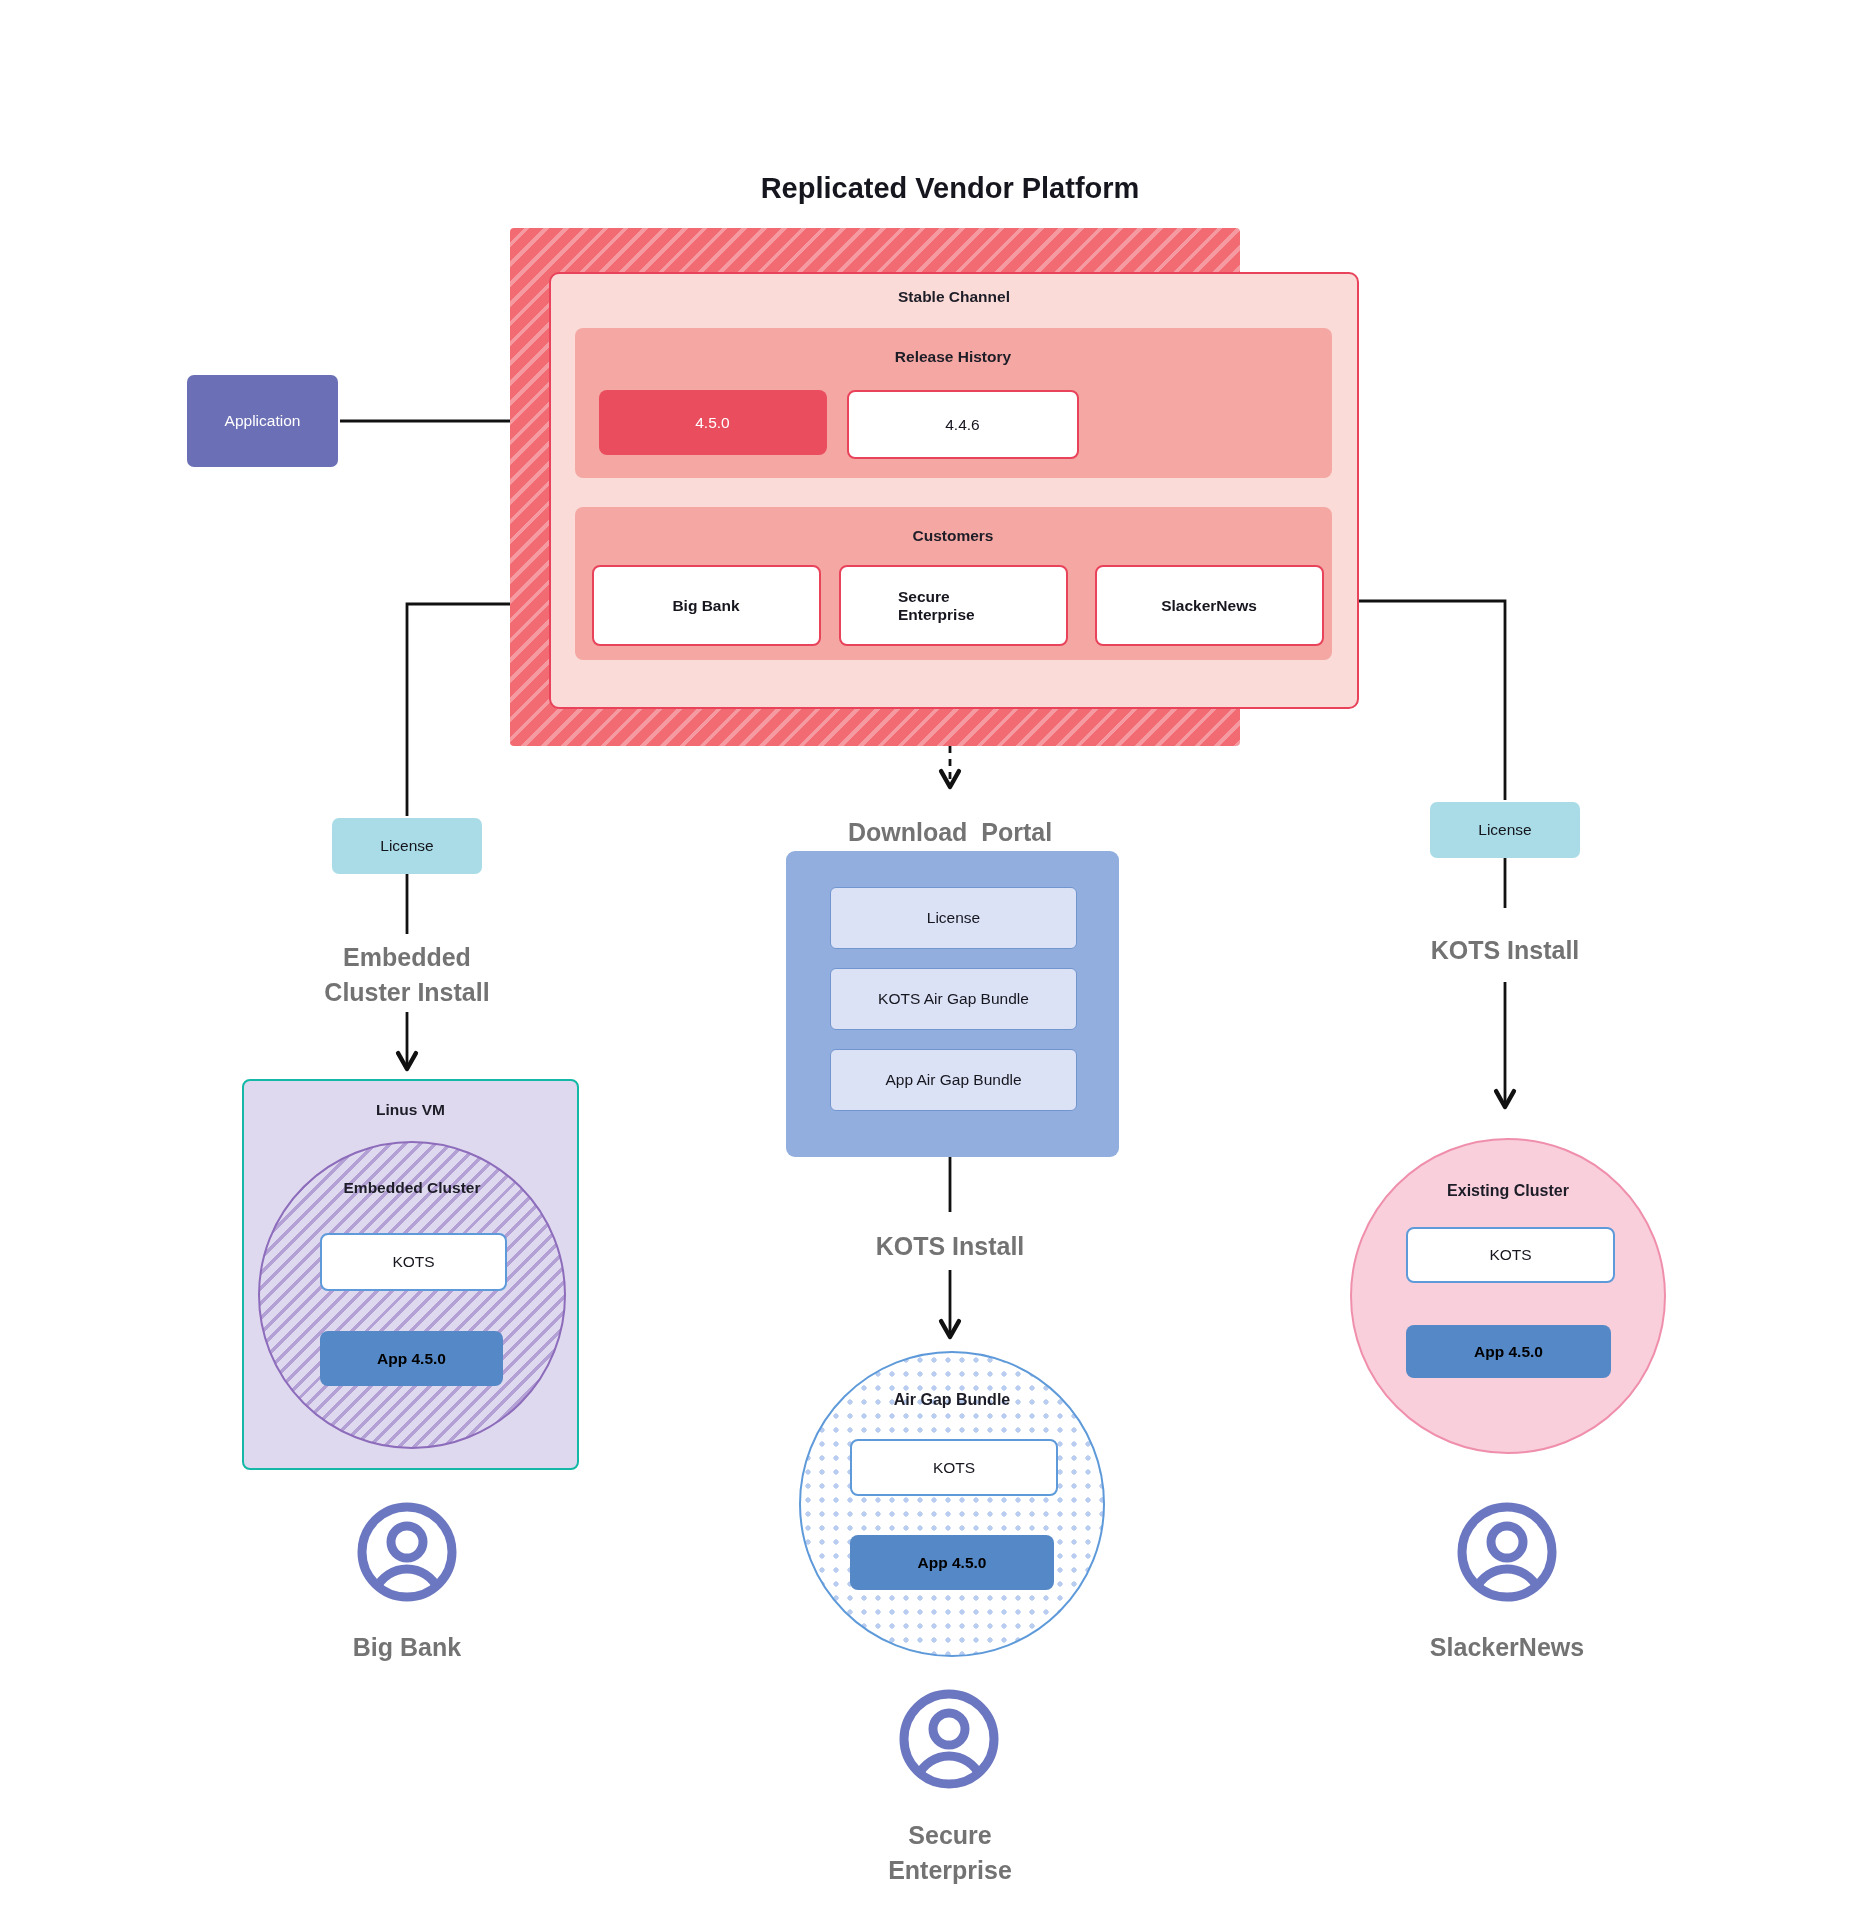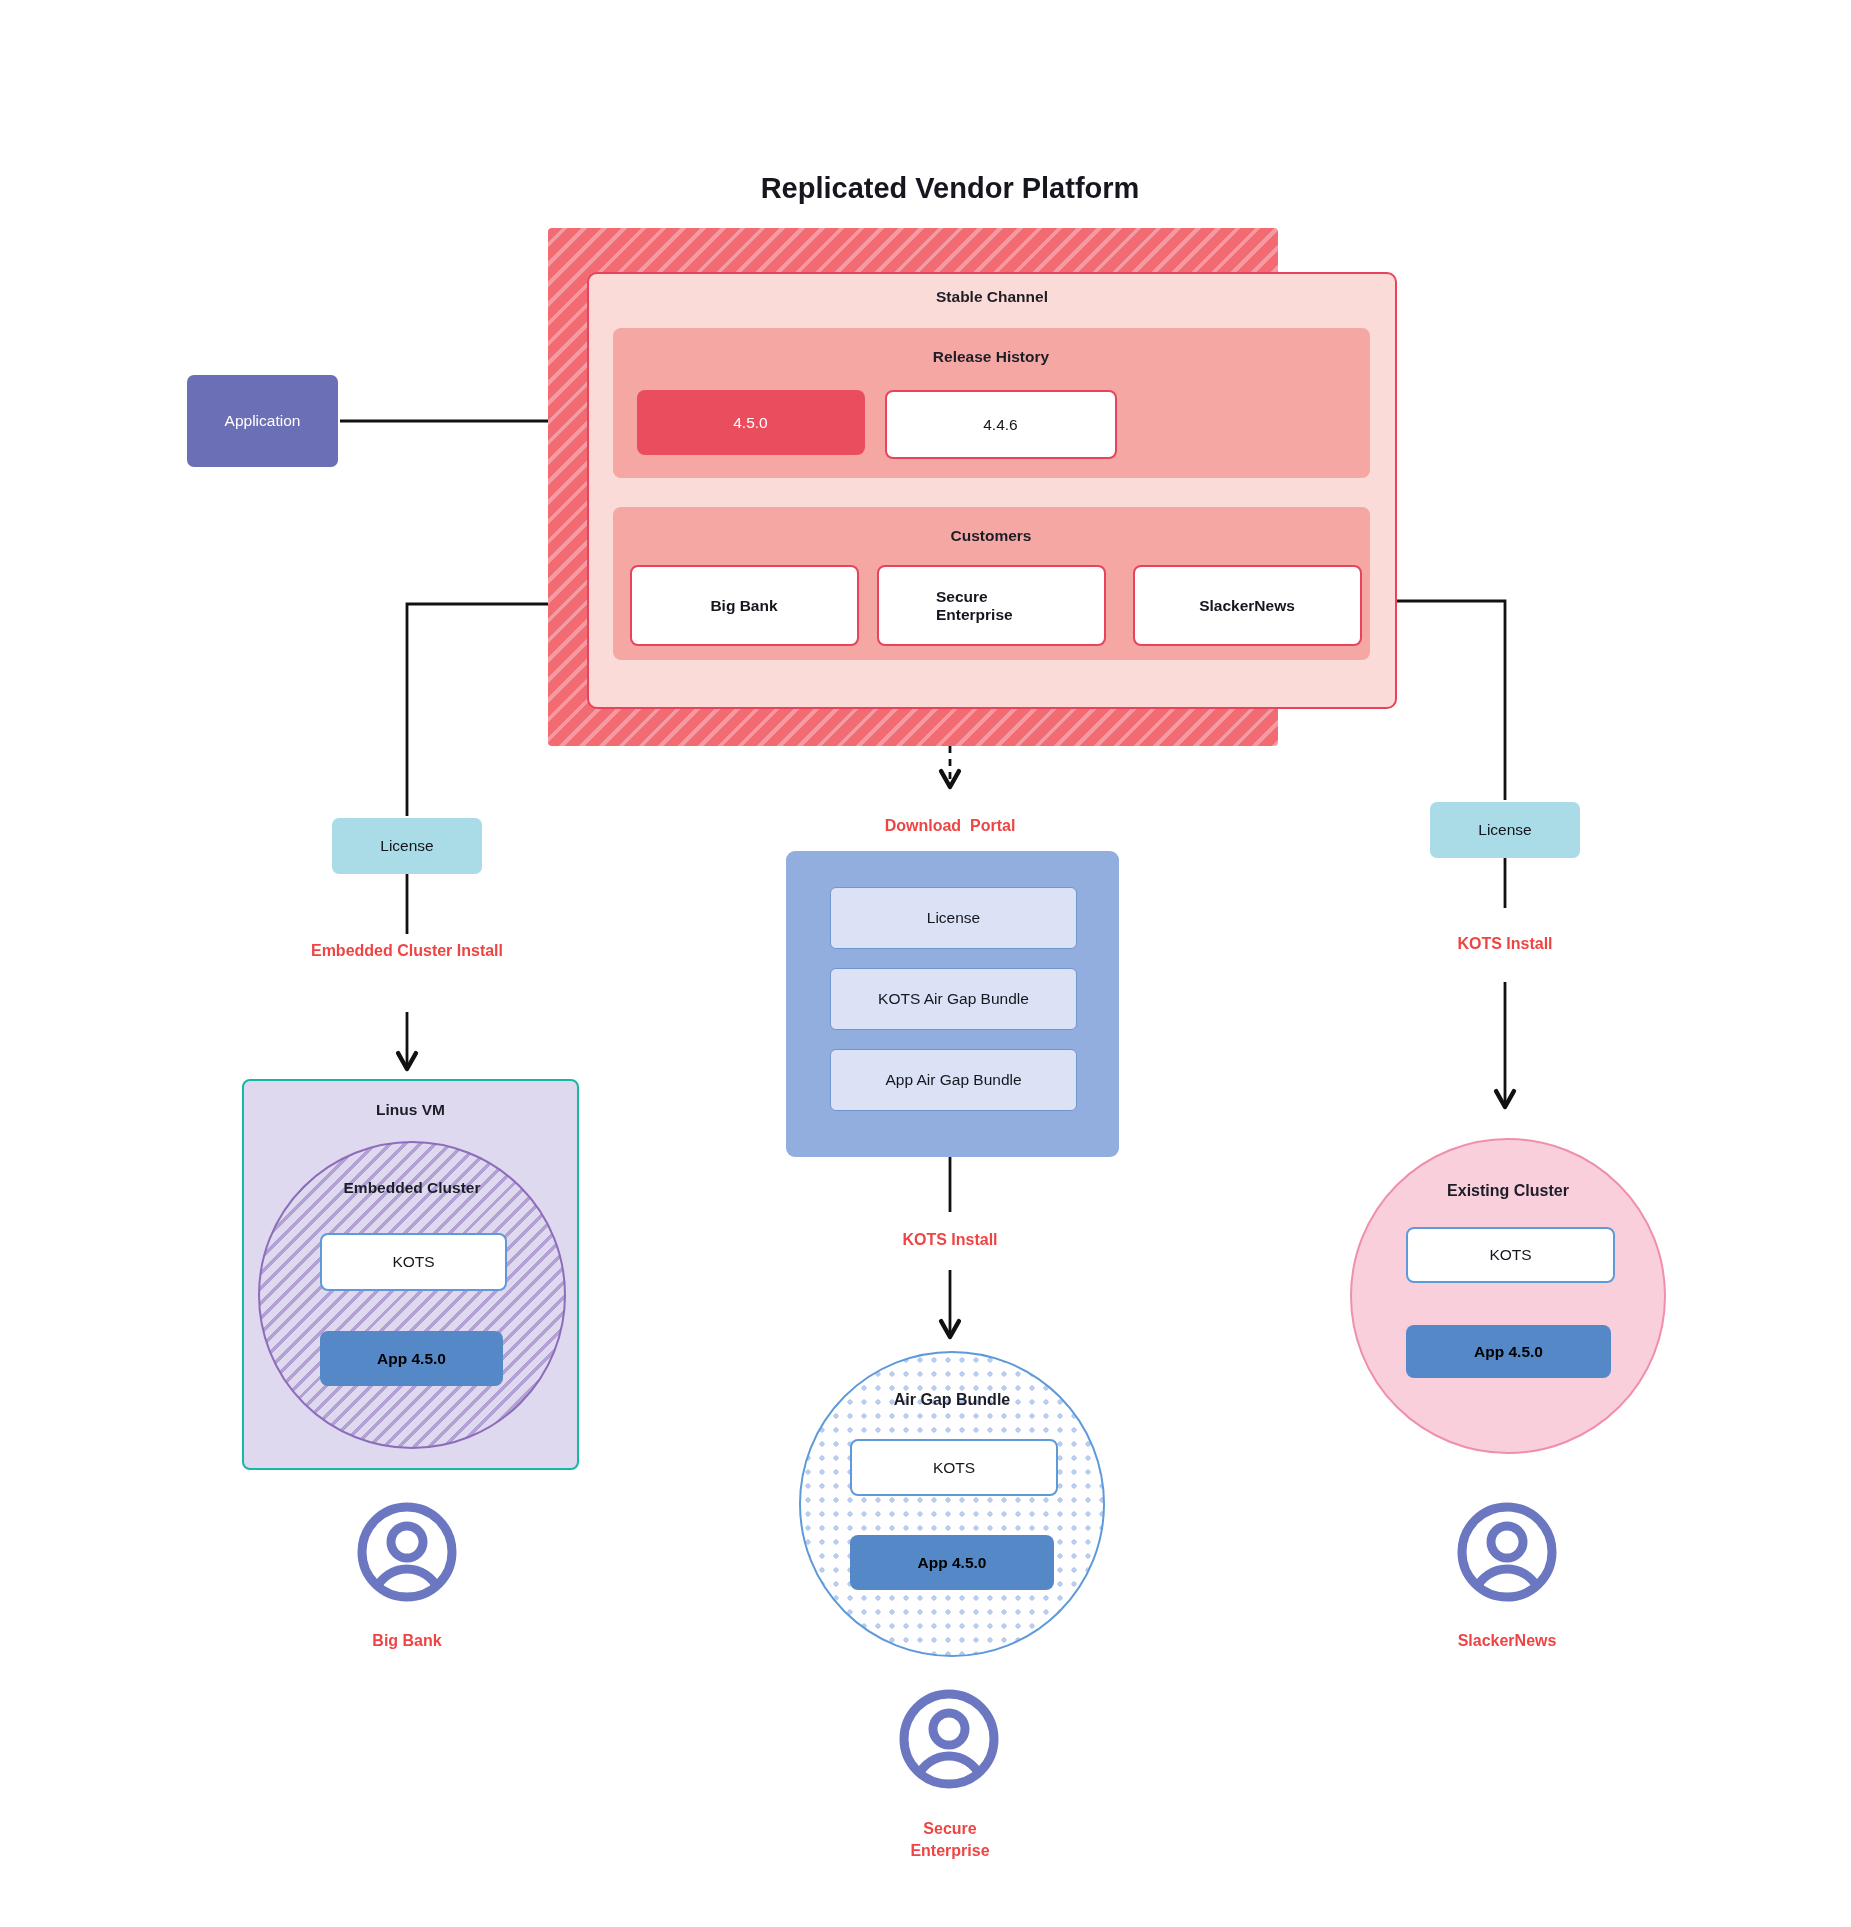--- a/index.html
+++ b/index.html
@@ -13,21 +13,20 @@
   .diagram-title{
     position:absolute;left:950px;top:172px;transform:translateX(-50%);
     font-size:29px;font-weight:600;white-space:nowrap;
   }
 
   
   .platform{
     position:absolute;left:510px;top:228px;width:730px;height:518px;
     border-radius:4px;
     background:repeating-linear-gradient(135deg,#f26b72 0 10px,#f59aa0 10px 14px);
-    margin-left:38px;
   }
   .stable{
     position:absolute;left:39px;top:44px;width:806px;height:433px;
     background:#fbdbd7;border:2.5px solid #e8435a;border-radius:10px;
   }
   .group-box{
     position:absolute;left:23.5px;width:757px;height:150px;
     background:#f5a8a3;border-radius:8px;
   }
   .heading{
@@ -46,21 +45,21 @@
     position:absolute;left:187px;top:375px;width:151px;height:92px;
     background:#6b6fb5;border-radius:7px;color:#fff;
     display:flex;align-items:center;justify-content:center;font-size:15.5px;font-weight:500;
   }
   .license{
     position:absolute;width:150px;height:56px;background:#a9dce6;border-radius:7px;
     display:flex;align-items:center;justify-content:center;font-size:15.5px;font-weight:500;color:#14141c;
   }
   .flow-label{
     position:absolute;transform:translateX(-50%);text-align:center;
-    font-size:16px;font-weight:600;line-height:1.4;color:#ef4444;
+    font-size:25px;font-weight:600;line-height:1.4;color:#737373;
   }
 
   
   .portal{
     position:absolute;left:786px;top:851px;width:333px;height:306px;
     background:#92aede;border-radius:9px;
   }
   .portal-item{
     position:absolute;left:44px;width:245px;height:60px;
     background:#dbe2f5;border:1.5px solid #7195cf;border-radius:6px;

